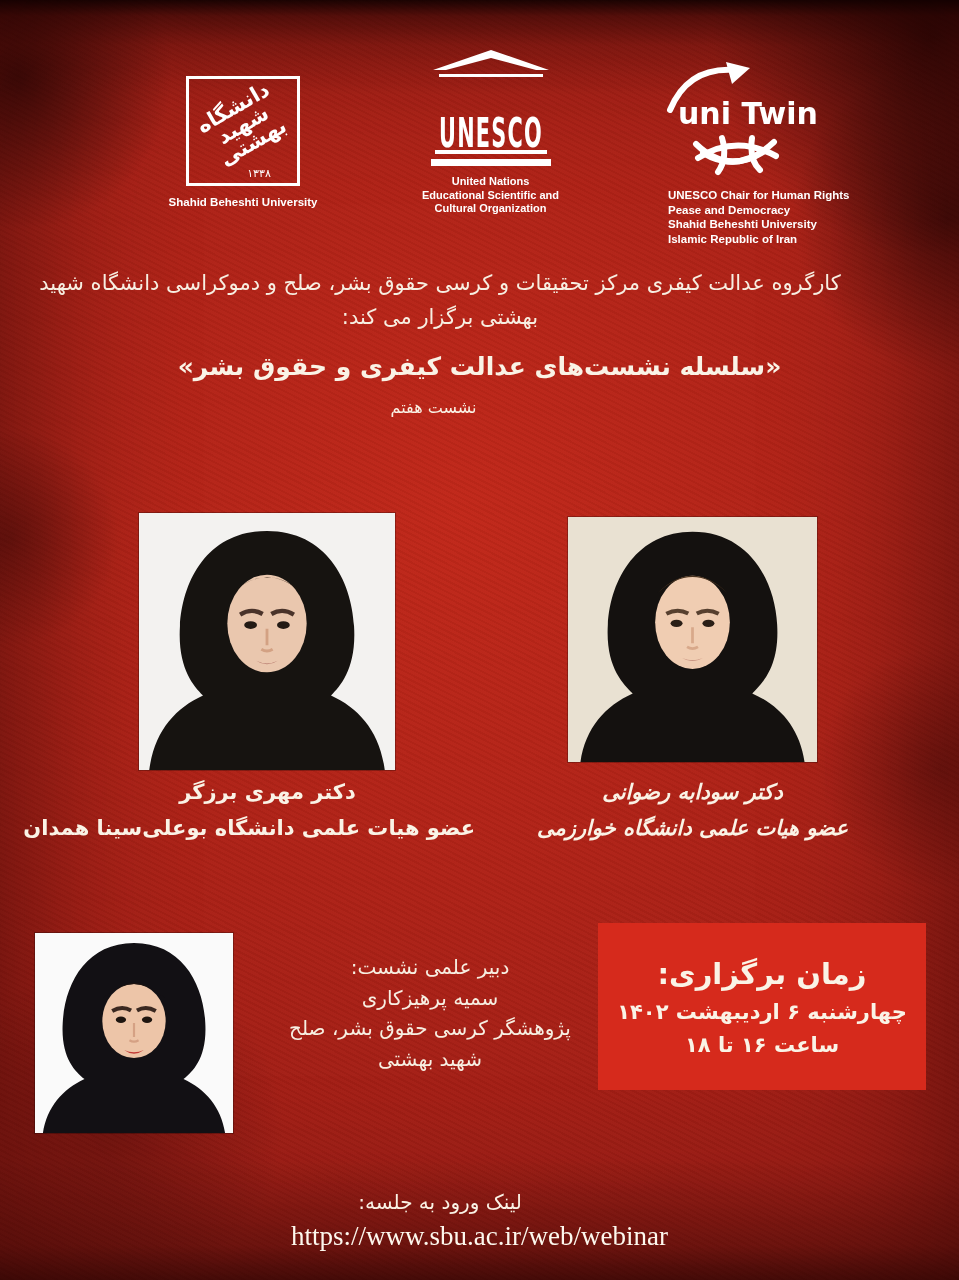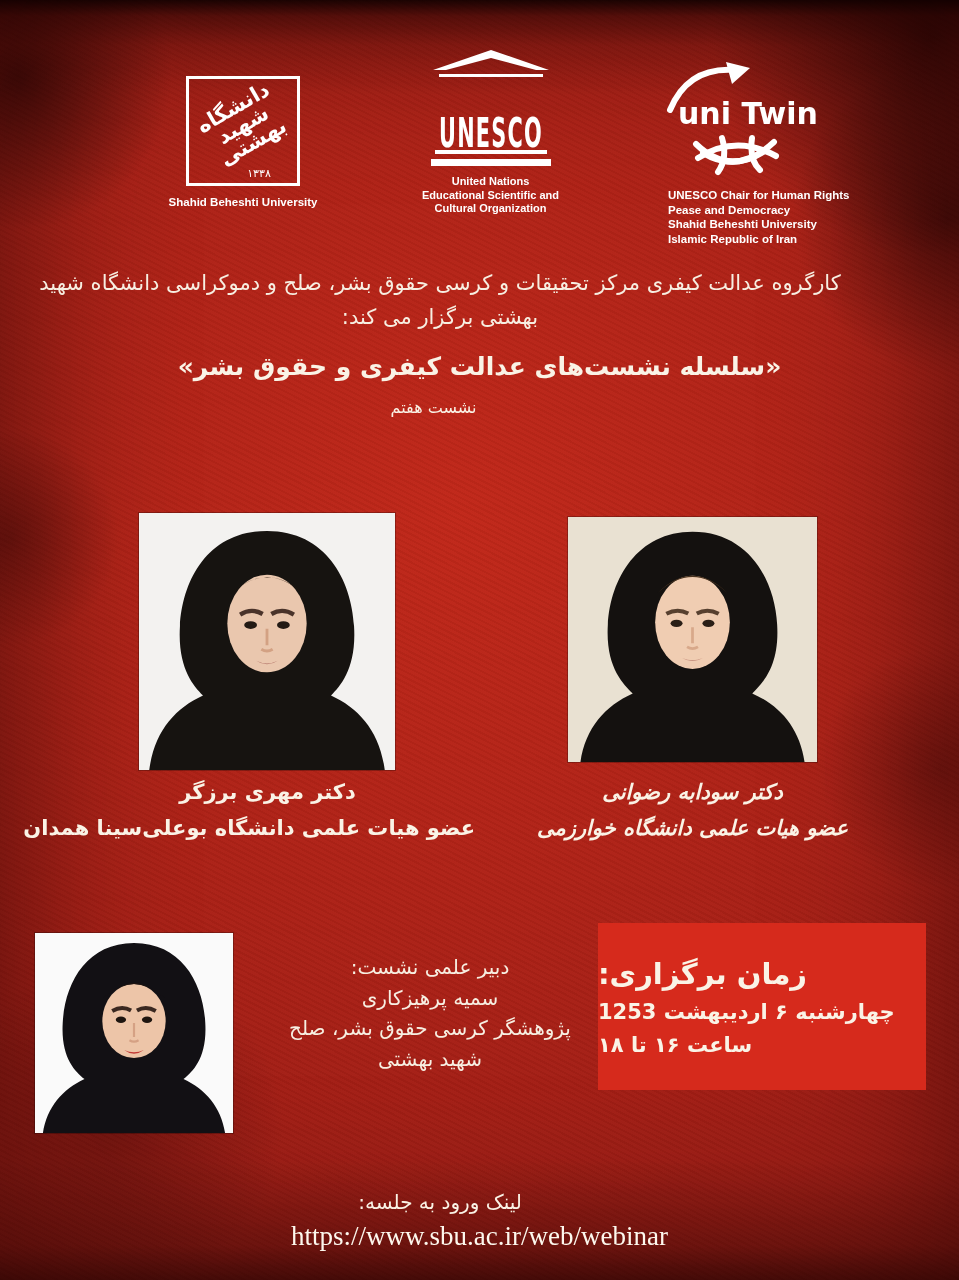--- a/index.html
+++ b/index.html
@@ -55,21 +55,21 @@
   .photo-moderator{left:35px;top:933px;width:198px;height:200px;}
 
   .caption-left{left:60px;top:774px;width:415px;font-size:21px;font-weight:bold;line-height:36px;}
   .caption-right{left:500px;top:774px;width:385px;font-size:21px;font-weight:bold;line-height:36px;font-style:italic;}
 
   
   .moderator{left:262px;top:952px;width:336px;font-size:20px;line-height:30.5px;color:#f7efe2;}
 
   
   .schedule{left:598px;top:923px;width:328px;height:167px;background:var(--panel-red,#d62a1c);
-    display:flex;flex-direction:column;justify-content:center;align-items:flex-end;gap:9px;}
+    display:flex;flex-direction:column;justify-content:center;align-items:center;gap:9px;}
   .schedule-heading{font-size:29px;font-weight:bold;}
   .schedule-date,.schedule-time{font-size:21px;font-weight:bold;}
 
   
   .join-label{left:0;top:1190px;width:880px;font-size:20px;}
   .webinar-url{left:0;top:1221px;width:959px;font-family:"Liberation Serif",serif;
     font-size:27px;color:#fdf8ee;direction:ltr;}
 </style>
 </head>
 <body>
@@ -181,20 +181,20 @@
 
   <div class="abs moderator center rtl">
     <div>دبیر علمی نشست:</div>
     <div>سمیه پرهیزکاری</div>
     <div class="nowrap">پژوهشگر کرسی حقوق بشر، صلح</div>
     <div>شهید بهشتی</div>
   </div>
 
   <div class="abs schedule rtl">
     <div class="schedule-heading">زمان برگزاری:</div>
-    <div class="schedule-date nowrap">چهارشنبه ۶ اردیبهشت 1253</div>
+    <div class="schedule-date nowrap">چهارشنبه ۶ اردیبهشت ۱۴۰۲</div>
     <div class="schedule-time">ساعت ۱۶ تا ۱۸</div>
   </div>
 
   <div class="abs join-label center rtl">لینک ورود به جلسه:</div>
   <div class="abs webinar-url center">https://www.sbu.ac.ir/web/webinar</div>
 
 </div>
 
 </body></html>

